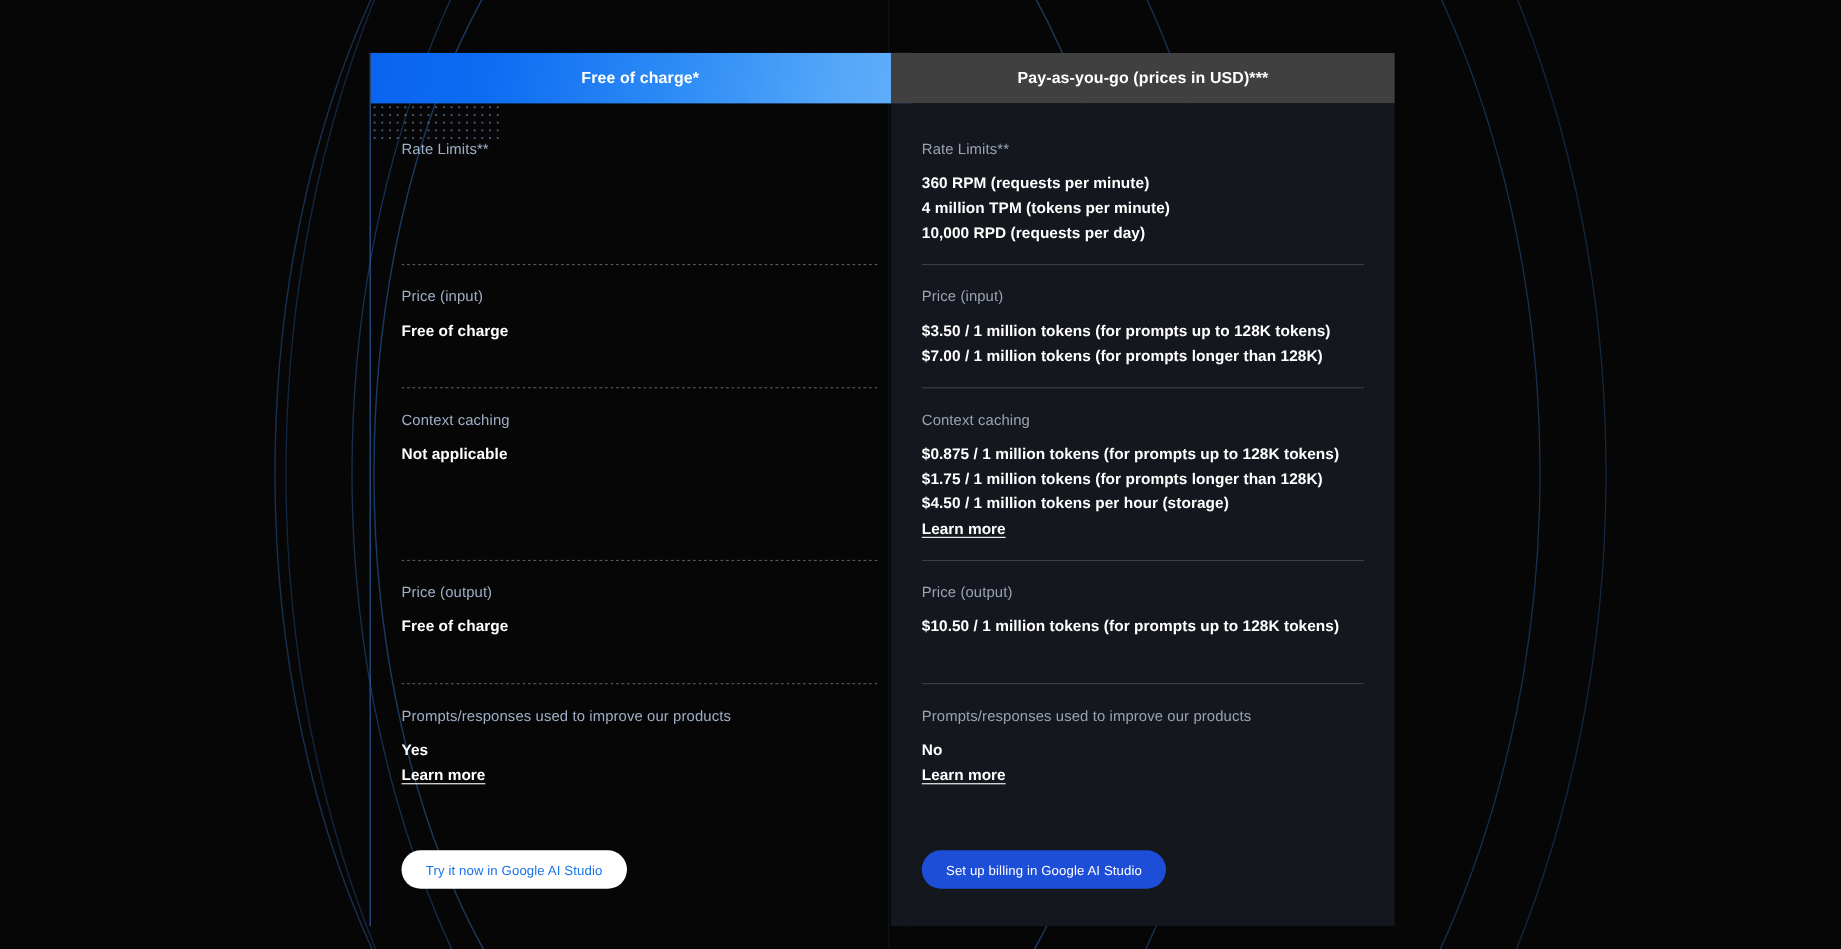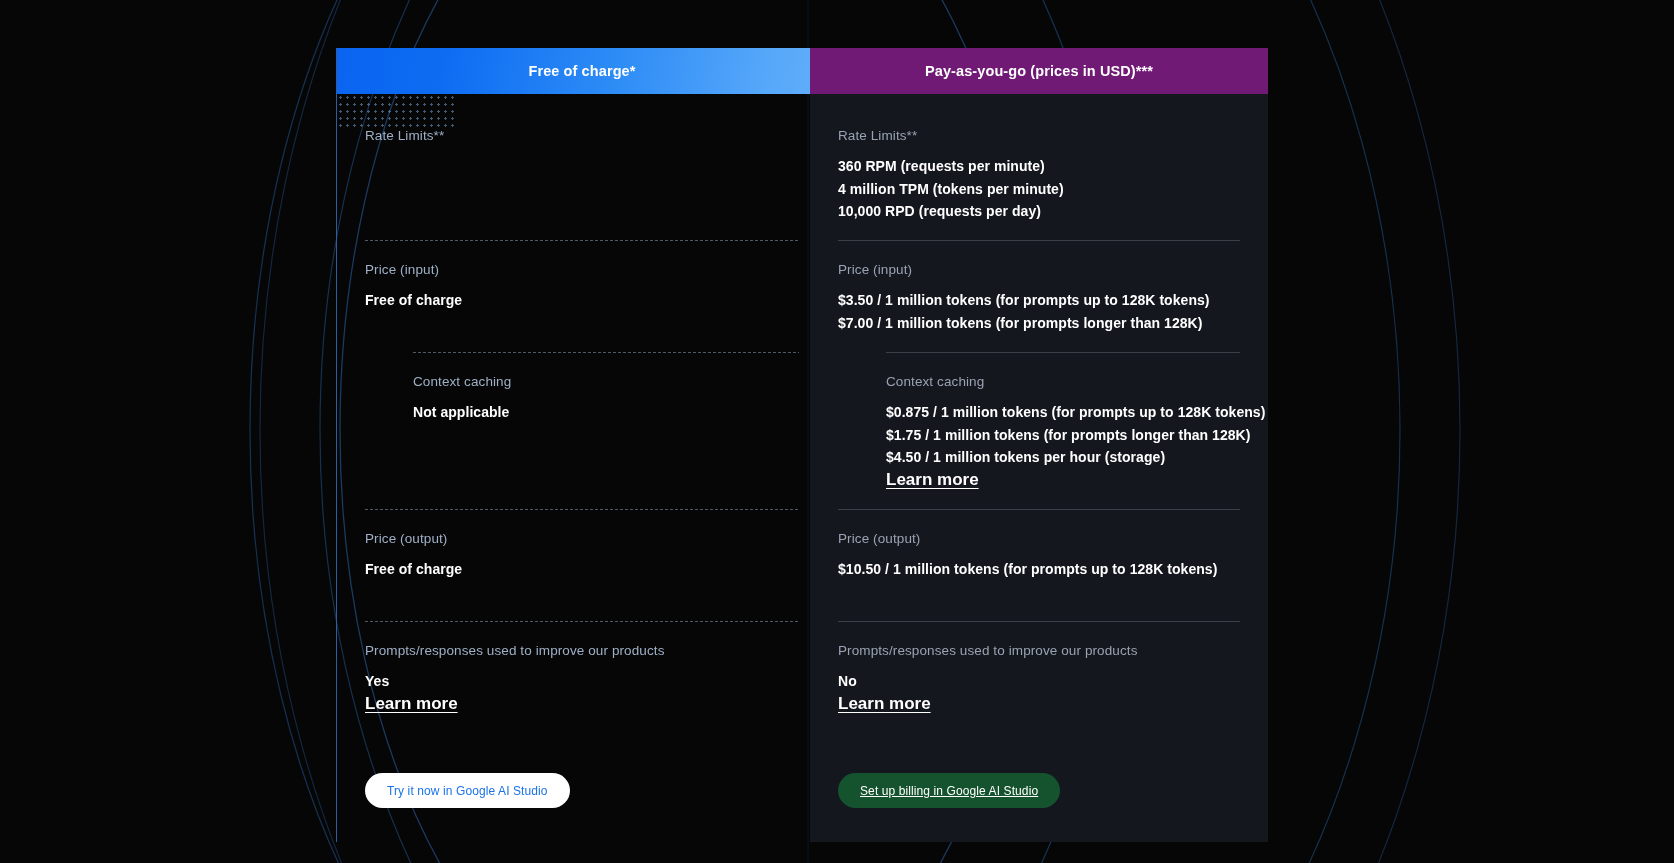--- a/index.html
+++ b/index.html
@@ -36,21 +36,21 @@
       linear-gradient(180deg,#11396f 0%,#0f2f5d 20%,#0e2a52 42%,#0f2b50 62%,#12355f 82%,#16406e 100%);
   }
   #card-free .dots{
     position:absolute; left:0; top:0; width:120px; height:34px;
     background-image:radial-gradient(#8cc2fb 1px, transparent 1.2px);
     background-size:7px 7px; opacity:.45;
   }
 
   
   #card-paid{ left:810px; width:458px; }
-  #card-paid .card-head{ color:#ffffff; background:#701a75; }
+  #card-paid .card-head{ color:#ffffff; background:#404040; }
   #card-paid .card-body{ position:relative; height:748px; background:#14171e; }
 
   
   .rows{ position:absolute; left:0; right:0; top:0; bottom:0; padding:12px 28px; }
   .row{ position:relative; }
   .row + .row::before{
     content:""; position:absolute; left:0; right:0; top:0; height:1px;
   }
   #card-free .row + .row::before{
     background-image:linear-gradient(90deg, rgba(190,215,245,.40) 52%, rgba(190,215,245,0) 0);
@@ -62,42 +62,42 @@
     color:#9aa3b2; font-size:13.5px; font-weight:400; letter-spacing:.1px;
     padding-top:22px;
   }
   #card-free .row-label{ color:#9fb0c6; }
   .row-values{ margin-top:12px; }
   .val{
     color:#ffffff; font-size:14px; font-weight:bold; line-height:22.5px; letter-spacing:.05px;
     white-space:nowrap;
   }
   .learn{
-    display:inline-block; color:#ffffff; font-size:17px; font-weight:bold;
+    display:inline-block; color:#ffffff; font-size:14px; font-weight:bold;
     text-decoration:underline; text-underline-offset:2.5px; line-height:22.5px;
     cursor:pointer;
   }
 
   
   .r-rate { height:134px; }
   .r-input{ height:112px; }
-  .r-cache{ height:157px;margin-left:48px; }
+  .r-cache{ height:157px; }
   .r-output{ height:112px; }
   .r-improve{ height:0; }
 
   
   .btn{
     position:absolute; left:28px; bottom:34px;
     display:inline-flex; align-items:center; justify-content:center;
     height:35px; padding:0 22px; border-radius:20px;
     font-size:12px; font-weight:400; letter-spacing:.1px; cursor:pointer;
     border:none; white-space:nowrap;
   }
   #btn-try{ background:#ffffff; color:#1a73e8; }
-  #btn-billing{ background:#14532d; color:#ffffff;text-decoration:underline; }
+  #btn-billing{ background:#1d4ed8; color:#ffffff; }
 </style>
 </head>
 <body>
 
 <div id="stage">
 
   <svg class="arcs" width="1674" height="863" viewBox="0 0 1674 863" fill="none">
     <ellipse cx="690" cy="430" rx="440" ry="720" stroke="#16304f" stroke-width="1.3" fill="none"></ellipse>
     <ellipse cx="690" cy="430" rx="350" ry="620" stroke="#1b3a5e" stroke-width="1.3" fill="none"></ellipse>
     <ellipse cx="860" cy="430" rx="600" ry="860" stroke="#13283f" stroke-width="1.2" fill="none"></ellipse>

